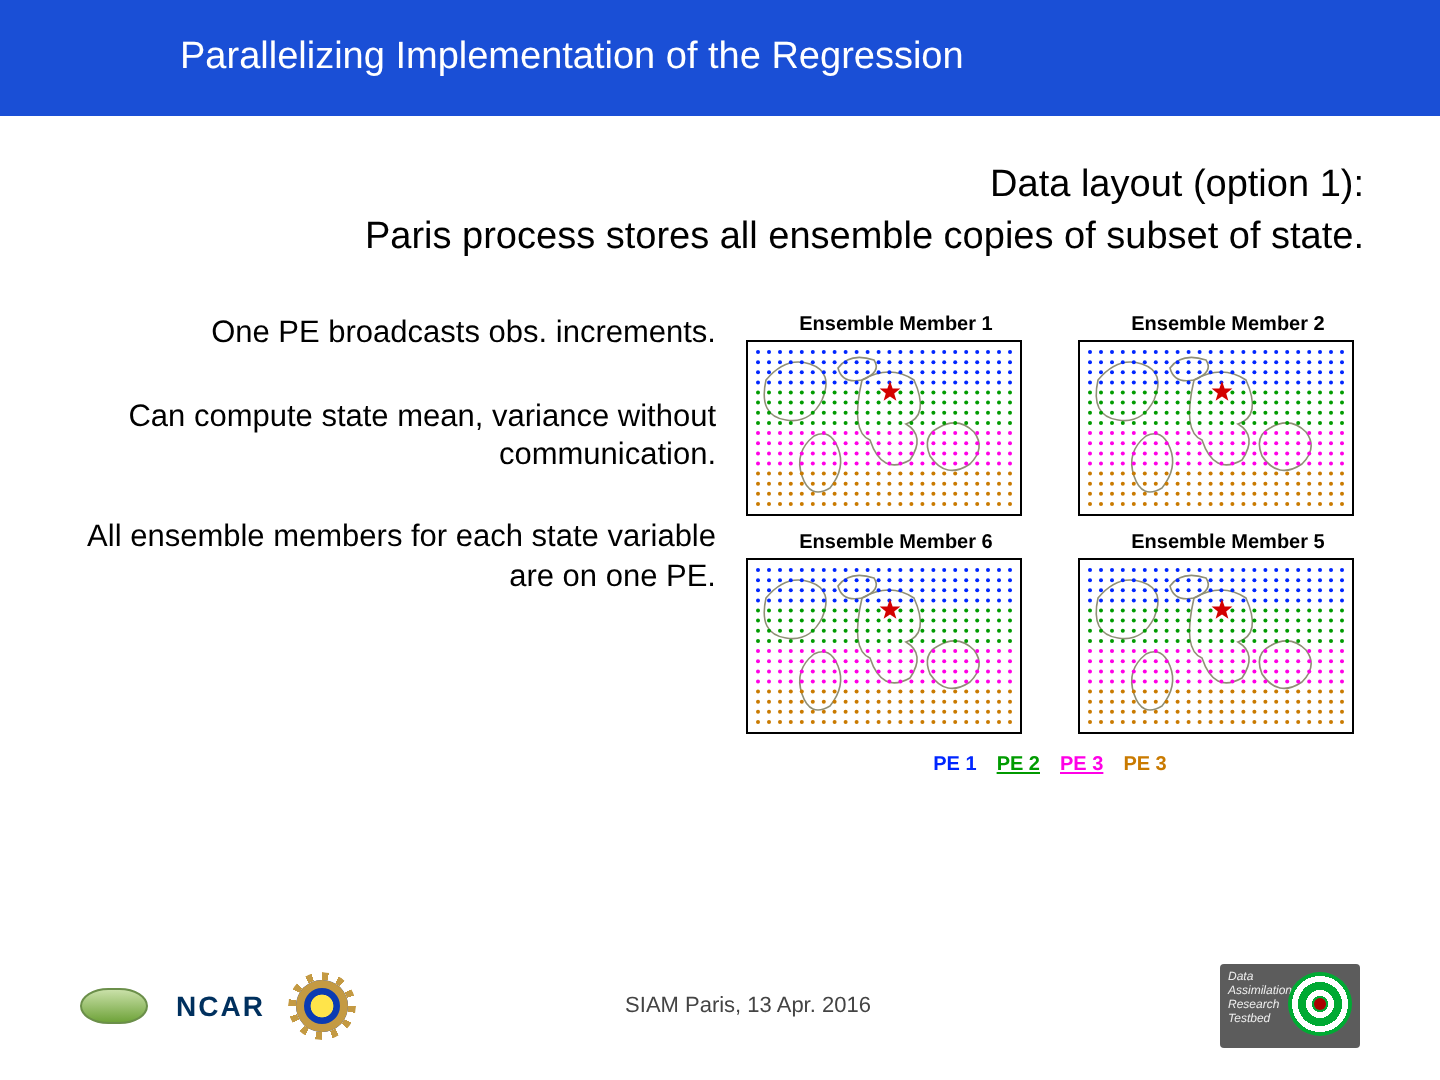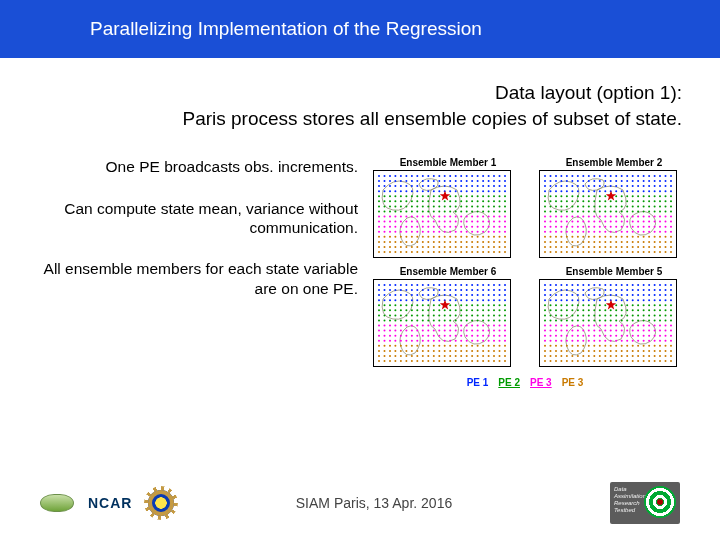--- a/index.html
+++ b/index.html
@@ -82,21 +82,21 @@
     position: relative;
   }
   .nsf-logo::after{
     content:""; position:absolute; inset:-4px; border-radius:50%;
     background: repeating-conic-gradient(#c49a43 0 12deg, transparent 12deg 30deg);
     -webkit-mask: radial-gradient(circle, transparent 54%, #000 55%);
     mask: radial-gradient(circle, transparent 54%, #000 55%);
   }
   .footer-center {
     position: absolute; left: 0; right: 0; text-align: center;
-    font-size: 14px; color: #444; pointer-events: none; padding-left: 28px;
+    font-size: 11px; color: #444; pointer-events: none; padding-left: 28px;
   }
   .dares-logo {
     width: 70px; height: 42px;
     background: #5c5c5c;
     position: relative;
     border-radius: 2px;
     overflow: hidden;
   }
   .dares-logo .board {
     position:absolute; right:4px; top:4px; width:32px; height:32px;

